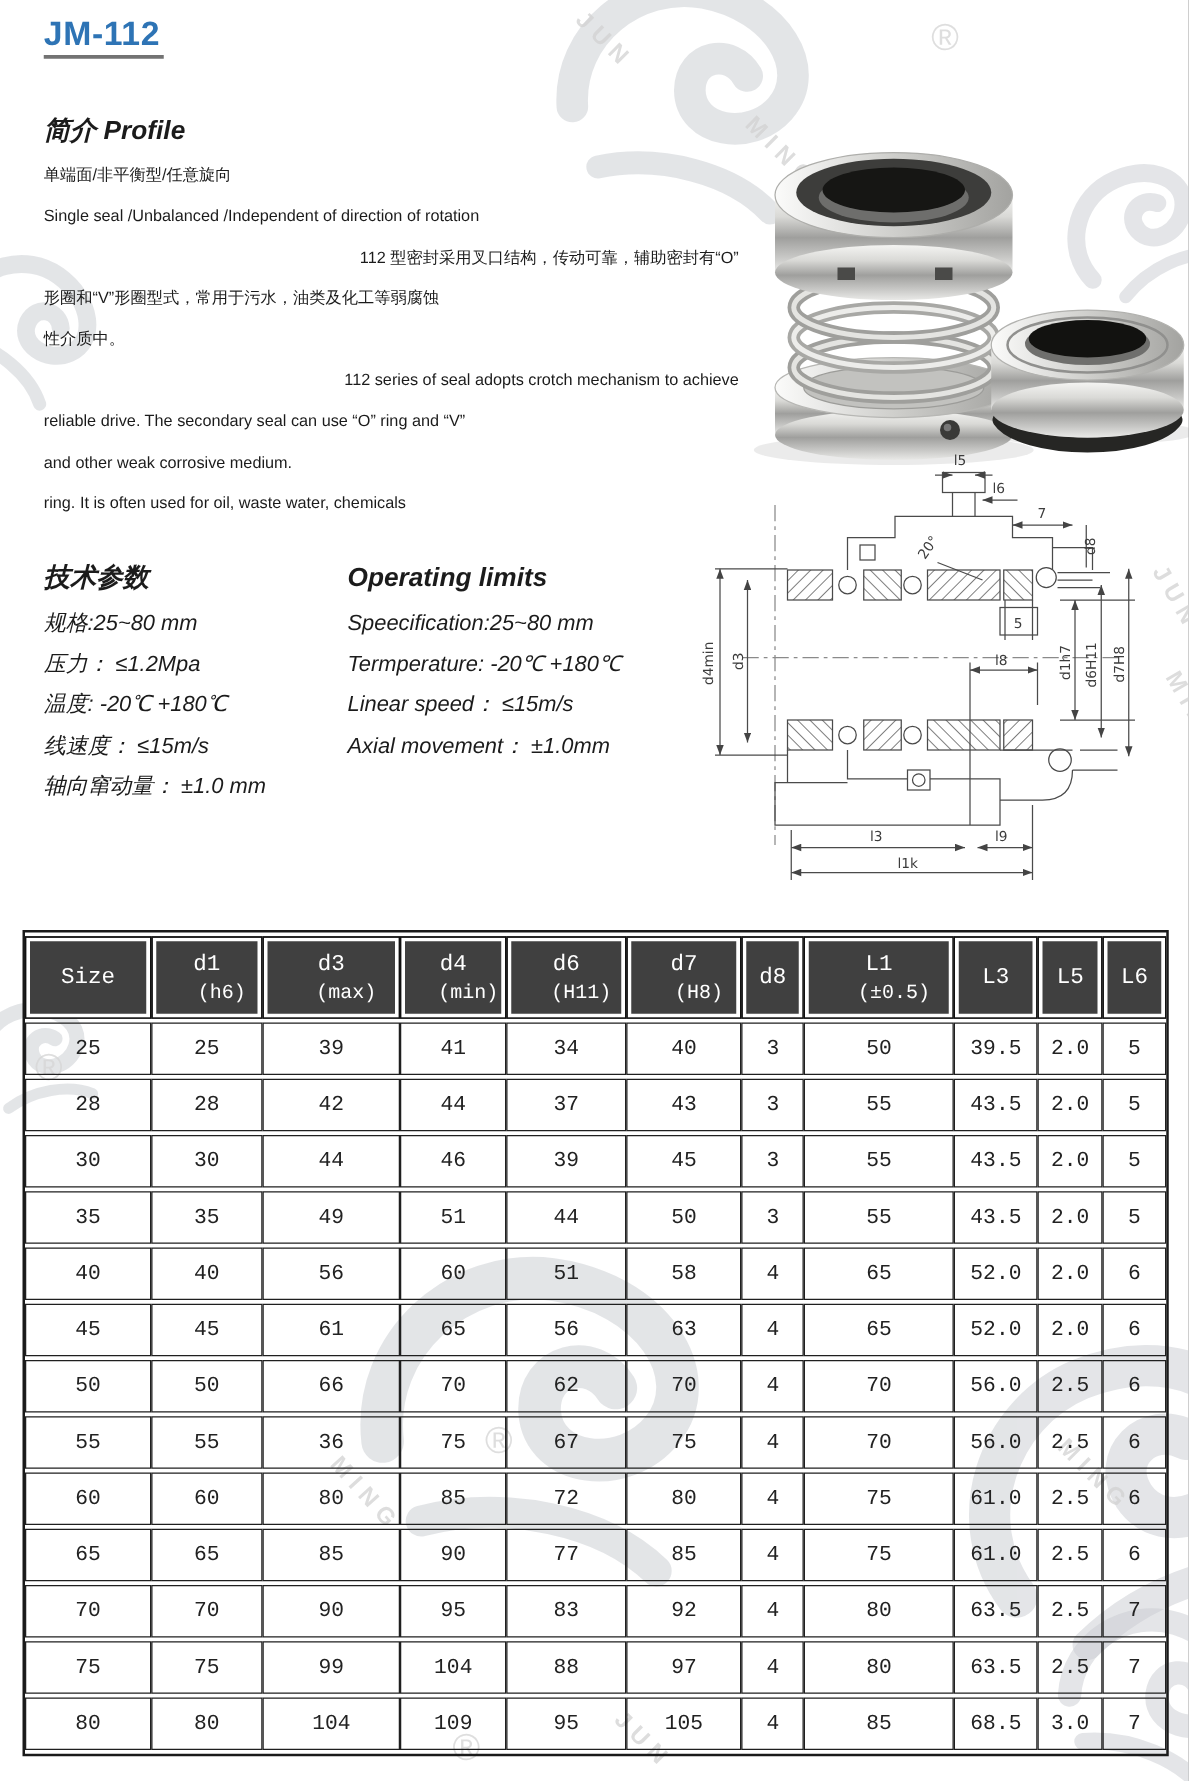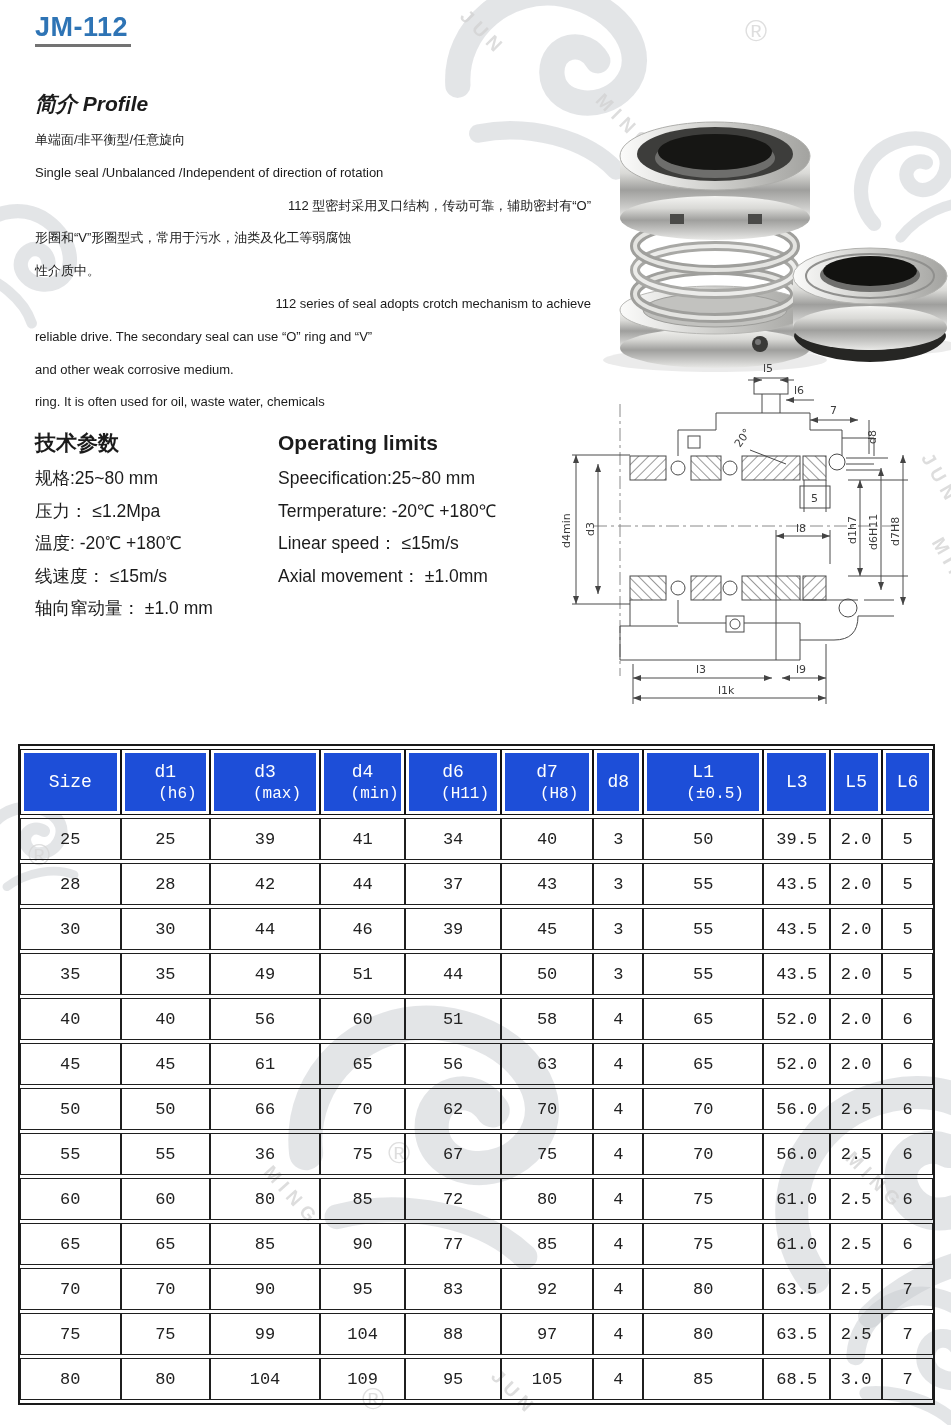--- a/index.html
+++ b/index.html
@@ -17,35 +17,35 @@
   .title{position:absolute;left:35px;top:12px;font-size:27px;font-weight:bold;color:#2e74b5;
          border-bottom:3px solid #737373;padding:0 3px 1px 0;letter-spacing:.5px;}
 
   
   .profile{position:absolute;left:35px;top:90px;width:556px;}
   .profile h2{margin:0 0 6px 0;font-size:21px;font-weight:bold;font-style:italic;}
   .pline{font-size:13px;line-height:32.8px;white-space:nowrap;}
   .indent{text-indent:36px;text-align:right;}
 
   
-  .tech{position:absolute;left:35px;top:428px;width:545px;display:grid;grid-template-columns:243px 1fr;}
+  .tech{position:absolute;left:35px;top:448px;width:545px;display:grid;grid-template-columns:243px 1fr;font-style:italic;}
   .tech h3{margin:0 0 4px 0;font-size:21px;font-weight:bold;line-height:30px;}
   .tline{font-size:17.5px;line-height:32.6px;white-space:nowrap;}
 
   
   .photo{position:absolute;left:578px;top:98px;}
   .drawing{position:absolute;left:558px;top:358px;}
   .drawing text{font-family:"DejaVu Sans",sans-serif;font-size:11px;fill:#3c3c3c;}
 
   
   table.spec{position:absolute;left:18px;top:744px;width:917px;table-layout:fixed;
              border-collapse:separate;border-spacing:0 3px;background:transparent;
              font-family:"Liberation Mono","DejaVu Sans Mono",monospace;
              border:2px solid #1a1a1a;}
-  table.spec th{background:#1d4ed8;color:#ffffff;border:1px solid #111;
+  table.spec th{background:#404040;color:#ffffff;border:1px solid #111;
                 box-shadow:inset 0 0 0 3px #ffffff;height:64px;font-weight:normal;
                 vertical-align:middle;padding:0;}
   table.spec th .t{display:block;font-size:18px;line-height:24px;}
   table.spec th .s{display:block;font-size:16px;line-height:20px;padding-left:24px;}
   table.spec td{border:1px solid #1f1f1f;height:40px;text-align:center;vertical-align:middle;
                 font-size:17px;color:#222;background:transparent;padding:0;}
 </style>
 </head>
 <body>
 

